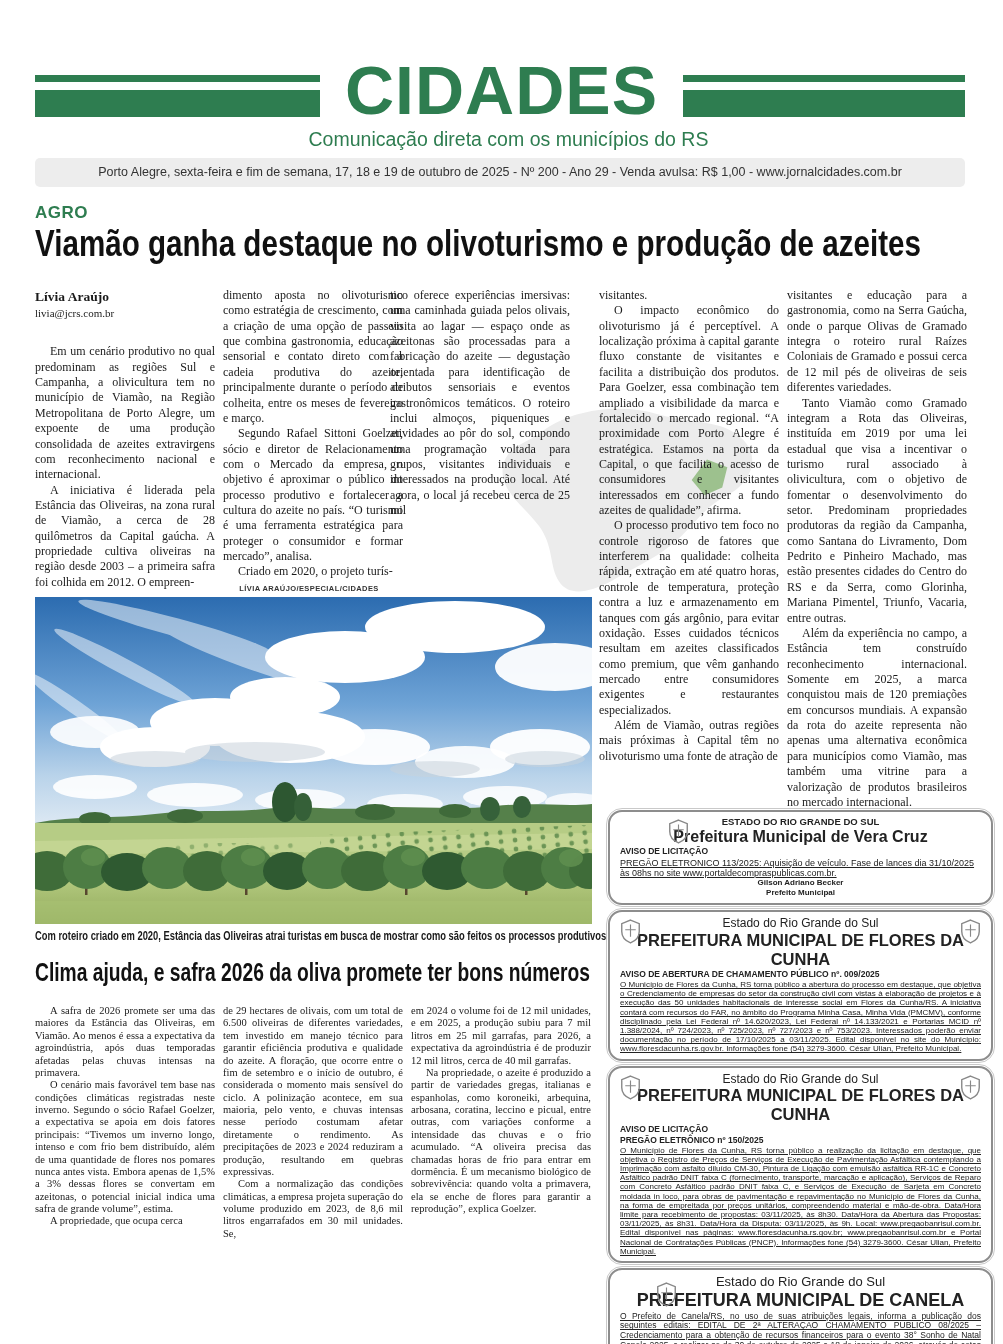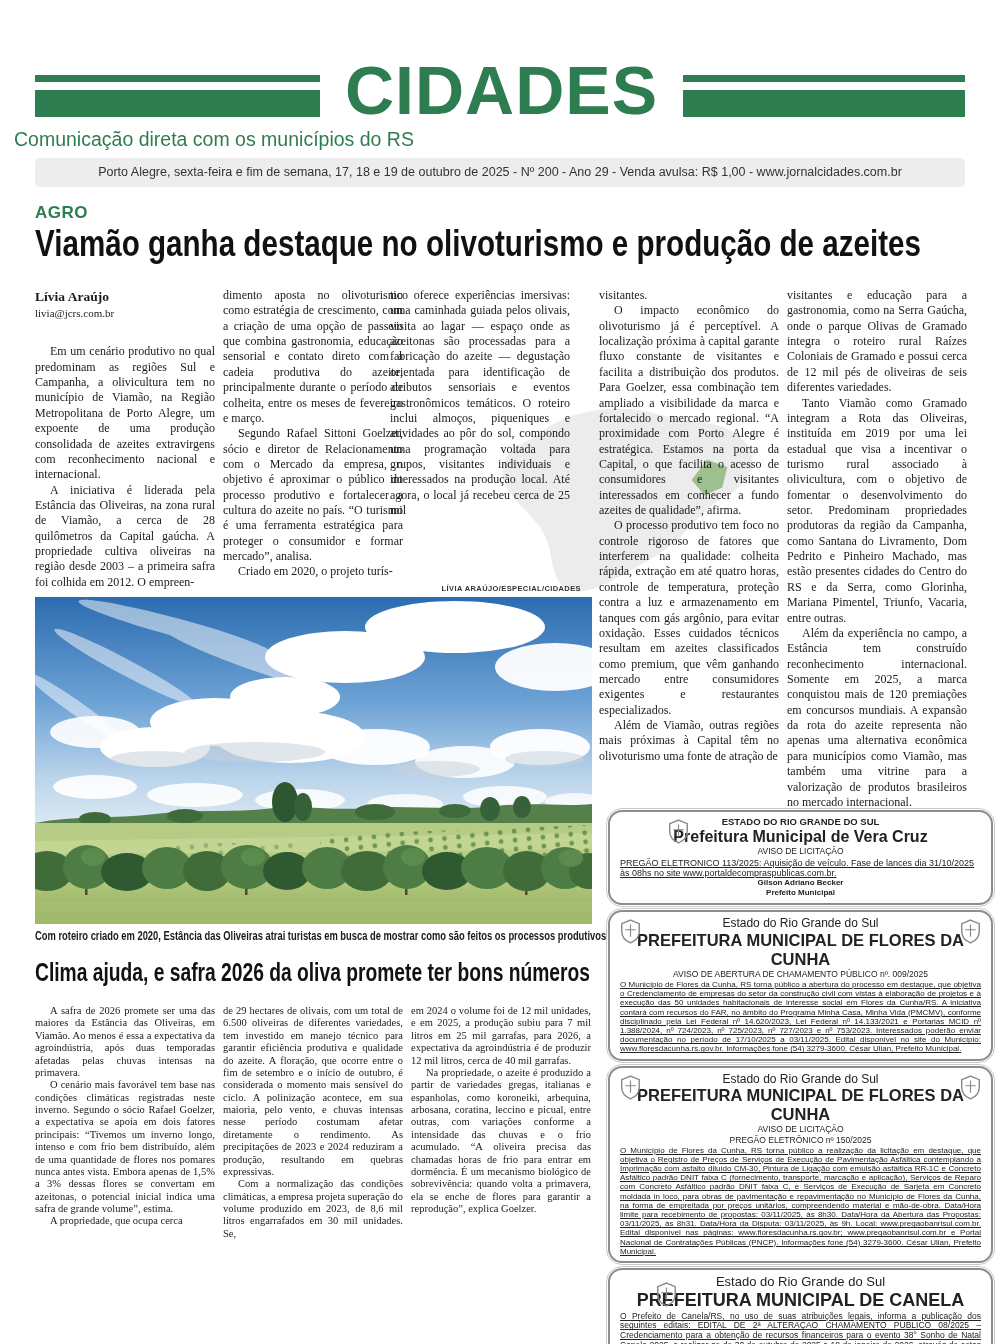--- a/index.html
+++ b/index.html
@@ -8,21 +8,21 @@
   
   .m-jornal{position:absolute;top:26px;left:346px;font-size:38px;font-weight:400;
             letter-spacing:6px;color:#2e7d50;}
   .m-cidades{position:absolute;top:56px;left:0;right:0;text-align:center;font-size:68px;
              font-weight:700;letter-spacing:1px;color:#2e7d50;line-height:1;}
   .barset{position:absolute;}
   .barset .thin{height:7px;background:#2e7d50;}
   .barset .thick{height:27px;background:#2e7d50;margin-top:8px;}
   .bars-left{left:35px;width:285px;top:75px;}
   .bars-right{right:38px;width:282px;top:75px;}
-  .m-tagline{position:absolute;top:128px;left:2px;right:0;font-size:19.5px;
+  .m-tagline{position:absolute;top:128px;left:2px;right:0;text-align:center;font-size:19.5px;
              color:#2e7d50;padding-left:12px;}
   .dateline{position:absolute;top:158px;left:35px;width:930px;height:29px;line-height:29px;
             background:#ededed;border-radius:5px;text-align:center;font-size:12.5px;color:#333;}
   
   .kicker{position:absolute;top:203px;left:35px;font-size:17px;font-weight:700;color:#2e7d50;
           letter-spacing:.5px;}
   .headline1{position:absolute;top:224px;left:35px;width:930px;font-size:37px;font-weight:700;
              line-height:1.1;white-space:nowrap;}
   .headline1 .sq{display:inline-block;transform:scaleX(.80);transform-origin:left center;}
   .byline-name{font-size:13.5px;font-weight:700;}
@@ -30,21 +30,21 @@
   .byline{margin-bottom:24px;}
   .col{position:absolute;top:288px;width:180px;font-family:"Liberation Serif",serif;
        font-size:12px;line-height:1.28;text-align:justify;color:#1a1a1a;z-index:1;
        hyphens:auto;-webkit-hyphens:auto;}
   .c1{left:35px;} .c2{left:223px;} .c3{left:390px;} .c4{left:599px;} .c5{left:787px;}
   .para{margin:0;text-indent:15px;}
   .para.cont{text-indent:0;}
   
   .rs-map{position:absolute;left:462px;top:378px;width:332px;height:242px;z-index:0;}
   
-  .photo-credit{position:absolute;top:584px;left:25px;width:556px;text-align:right;
+  .photo-credit{position:absolute;top:584px;left:31px;width:556px;text-align:center;
                 font-size:7.5px;font-weight:700;letter-spacing:.4px;color:#333;z-index:2;}
   .photo{position:absolute;top:597px;left:35px;width:557px;height:327px;z-index:2;}
   .caption{position:absolute;top:929px;left:35px;width:557px;font-size:12px;font-weight:700;
            white-space:nowrap;color:#1a1a1a;}
   .caption .sq{display:inline-block;transform:scaleX(.78);transform-origin:left center;}
   
   .headline2{position:absolute;top:957px;left:35px;width:565px;font-size:26px;font-weight:700;
              white-space:nowrap;}
   .headline2 .sq{display:inline-block;transform:scaleX(.74);transform-origin:left center;}
   .col2a{position:absolute;top:1005px;width:180px;font-family:"Liberation Serif",serif;
@@ -52,21 +52,21 @@
          hyphens:auto;-webkit-hyphens:auto;}
   .d1{left:35px;} .d2{left:223px;} .d3{left:411px;}
   
   .rail{position:absolute;left:608px;top:810px;width:385px;display:flex;flex-direction:column;
         gap:5px;}
   .notice{position:relative;border:2px solid #8d8d8d;outline:1px solid #c9c9c9;
           outline-offset:1px;border-radius:14px;padding:5px 10px 5px;box-sizing:border-box;
           background:#fff;color:#222;}
   .n-state{text-align:center;line-height:1.15;}
   .n-name{text-align:center;line-height:1.15;font-weight:700;}
-  .n-sub{text-align:center;font-size:8.5px;font-weight:400;line-height:1.2;}
+  .n-sub{font-size:8.5px;font-weight:700;line-height:1.2;}
   .n-body{font-size:8px;line-height:1.15;text-align:justify;white-space:pre-line;margin-top:1px;text-decoration:underline;}
   .n-sig{font-size:8px;font-weight:700;text-align:center;white-space:pre-line;line-height:1.25;}
   .crest{position:absolute;top:7px;}
   .crest-left{left:10px;} .crest-right{right:10px;display:none;}
   .crest-both .crest-right{display:block;}
   .n-vera .n-state{font-size:9.5px;font-weight:700;}
   .n-vera .n-name{font-size:16px;}
   .n-vera .n-body{font-size:9px;text-align:left;}
   .n-vera .crest-left{left:58px;}
   .n-fdc .n-state{font-size:12px;}

